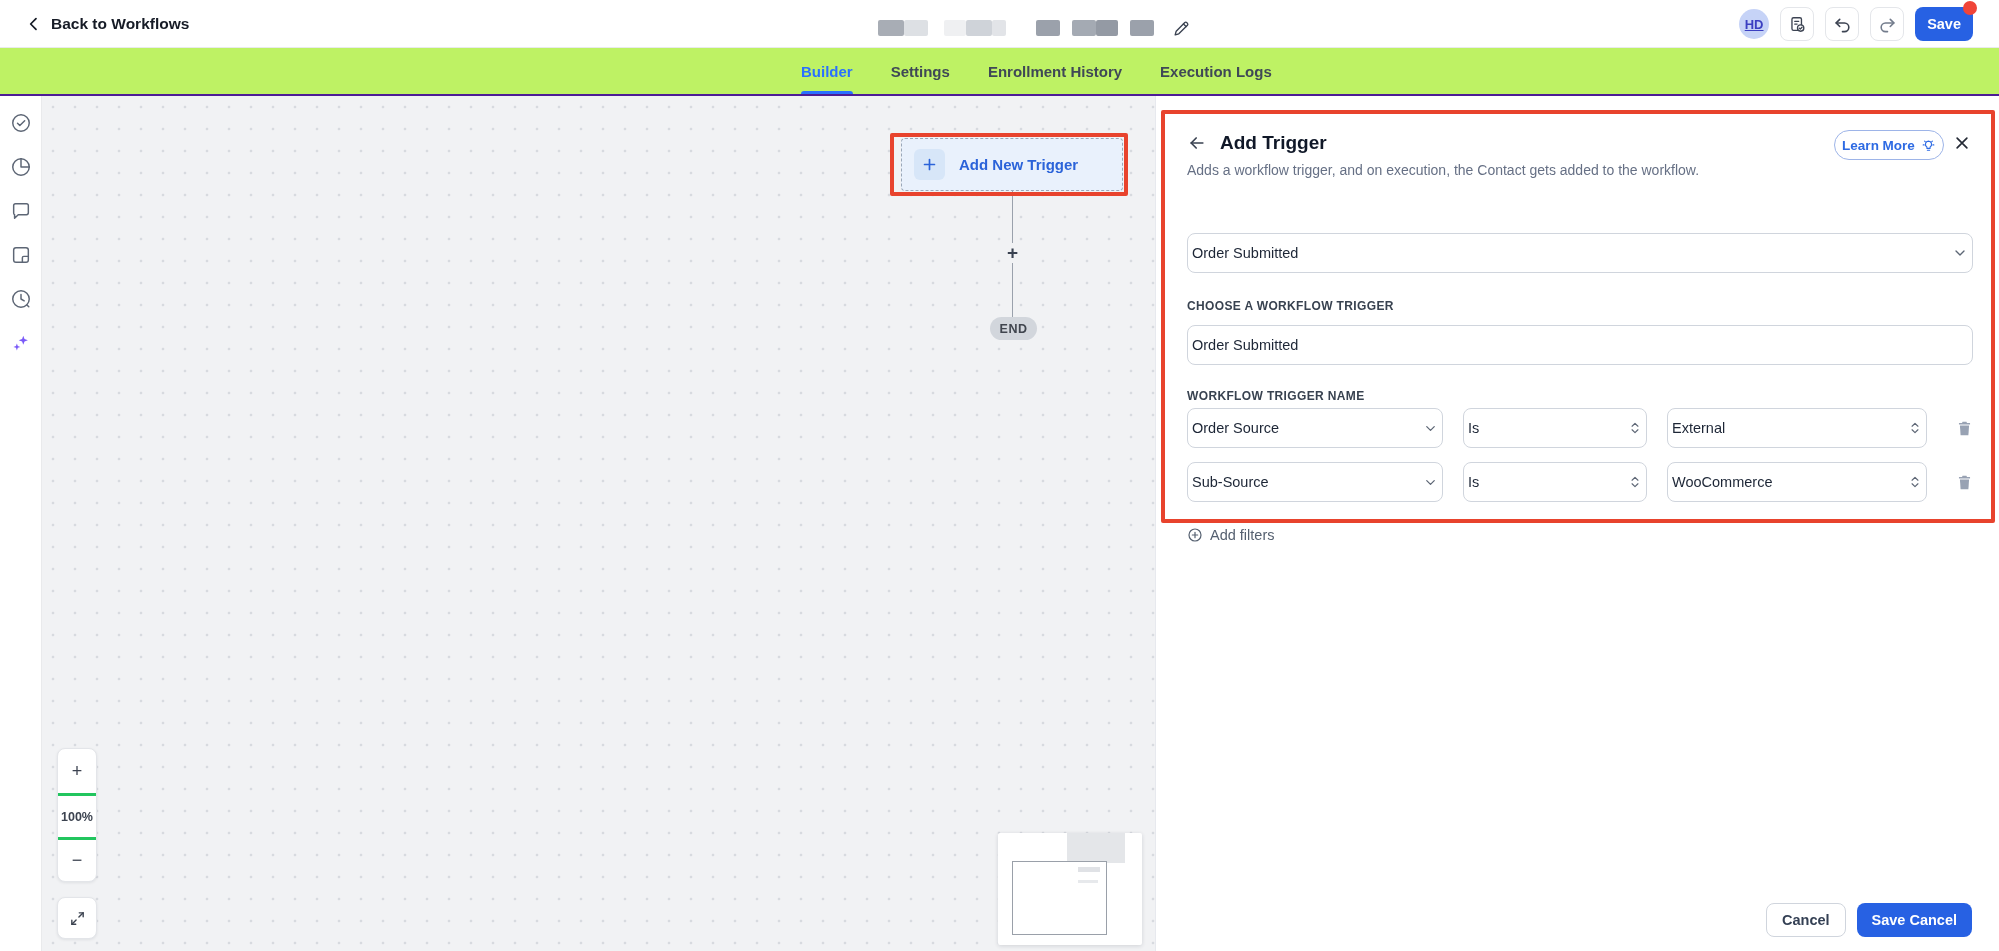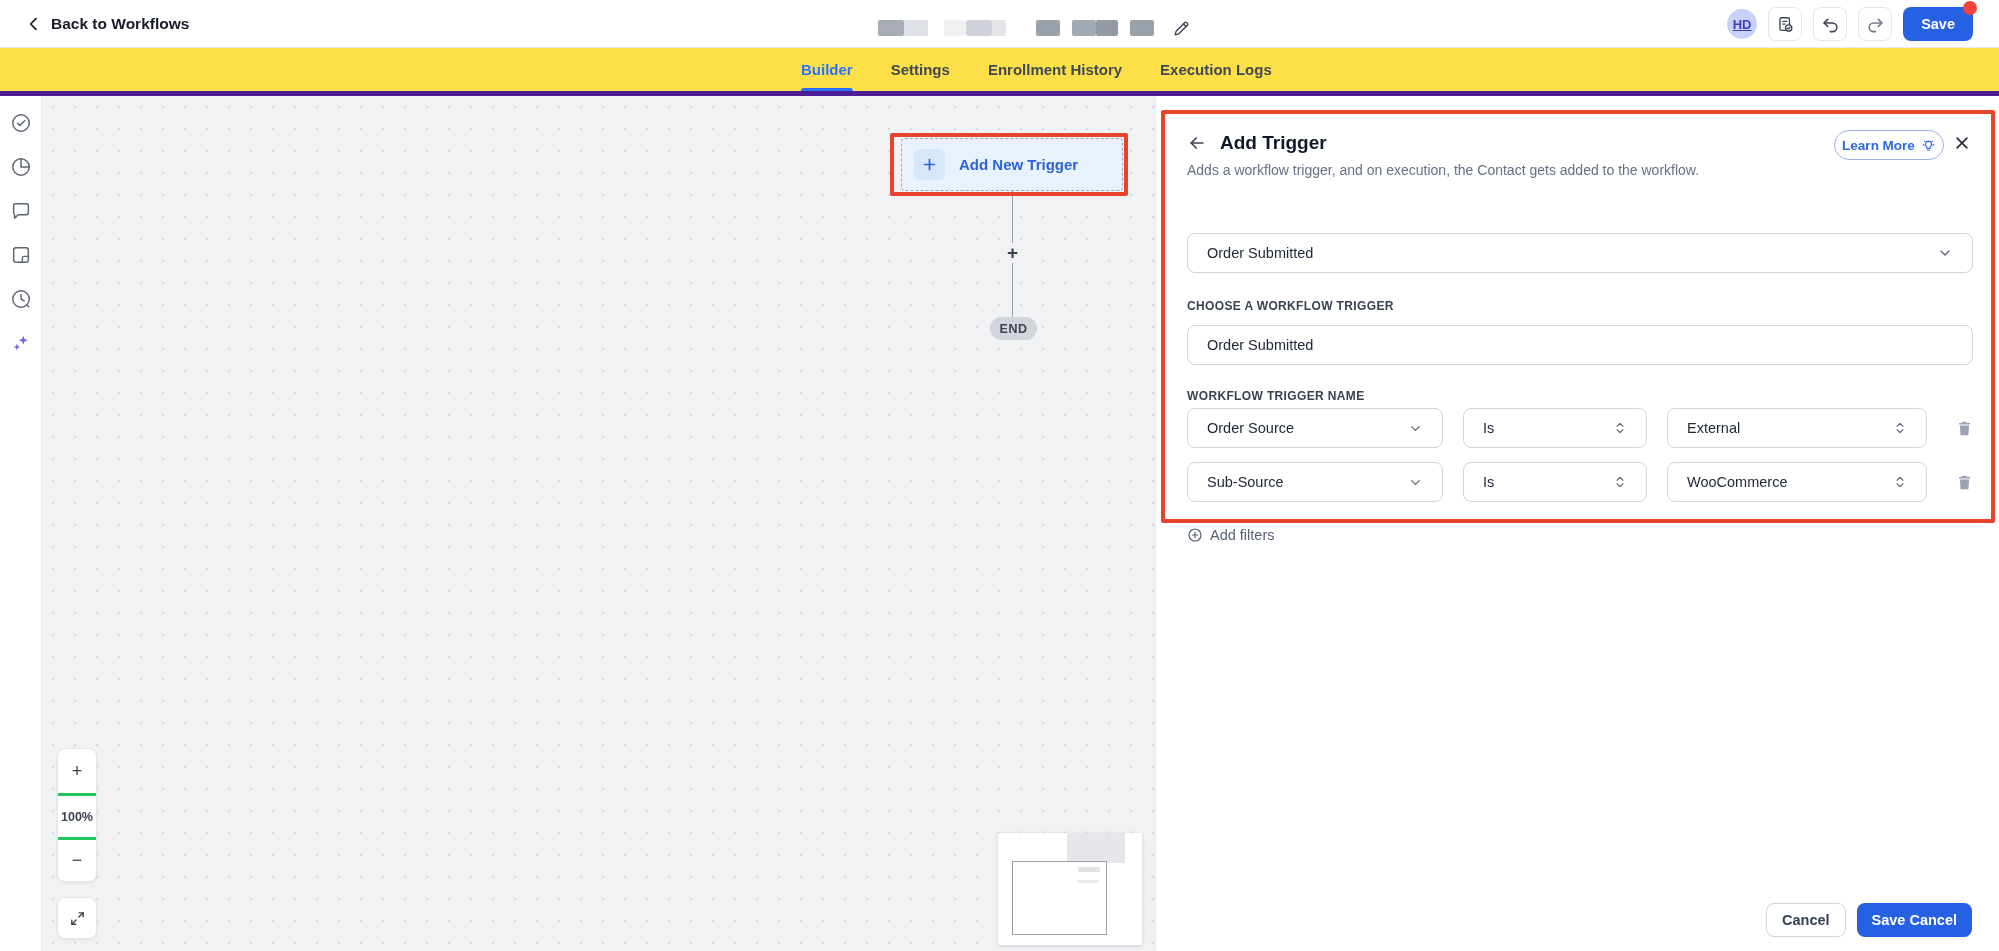--- a/index.html
+++ b/index.html
@@ -17,27 +17,27 @@
   .skb { height:16px; border-radius:2px; display:inline-block; }
   .skgap16{width:16px} .skgap30{width:30px} .skgap12{width:12px}
   .pencil-btn { margin-left:18px; display:flex; align-items:center; cursor:pointer; color:#394150; }
   .top-right { position:absolute; right:26px; top:7px; display:flex; align-items:center; gap:11px; }
   .avatar { width:30px; height:30px; border-radius:50%; background:#c6d3f7; color:#3a3fc1;
     font-size:13px; font-weight:700; display:flex; align-items:center; justify-content:center;text-decoration:underline; }
   .icon-btn { width:34px; height:34px; border:1px solid #e4e6ea; border-radius:8px; background:#fff;
     display:flex; align-items:center; justify-content:center; color:#3c4352; cursor:pointer; }
   .icon-btn.dim { color:#737c8c; }
   .save-wrap { position:relative; }
-  .save-btn { height:34px; padding:0 18px; background:#2761e3; color:#fff; border:none; border-radius:8px;
+  .save-btn { height:34px; padding:0 12px; background:#2761e3; color:#fff; border:none; border-radius:8px;
     font-size:14.5px; font-weight:600; font-family:inherit; cursor:pointer; }
   .save-dot { position:absolute; right:-4px; top:-6px; width:14px; height:14px; border-radius:50%;
     background:#f04438; }
 
   
-  .tabbar { position:relative; height:48px; background:#fde047; border-bottom:5px solid #4c1d95; }
+  .tabbar { position:relative; height:48px; background:#bef264; border-bottom:2px solid #4c1d95; }
   .tabs { position:absolute; left:801px; top:0; height:100%; display:flex; gap:38px; }
   .tab { position:relative; height:100%; display:flex; align-items:center; font-size:15px; font-weight:600;
     color:#3f4856; cursor:pointer; }
   .tab.active { color:#2970ff; }
   .tab.active::after { content:""; position:absolute; left:0; right:0; bottom:0; height:3px;
     background:#2970ff; border-radius:3px 3px 0 0; }
   .tab-right { position:absolute; right:26px; top:0; height:100%; display:flex; align-items:center; gap:15px; }
   .test-workflow { background:#ebf1fd; color:#2d6ae3; font-size:15px; font-weight:600; padding:8px 15px;
     border-radius:6px; cursor:pointer; }
   .dp-label { font-size:15px; font-weight:600; color:#182230; }
@@ -100,21 +100,21 @@
   .panel-title { font-size:19px; font-weight:700; color:#101828; }
   .learn-more { position:absolute; left:678px; top:34px; width:110px; height:30px; border:1px solid #9db4e8;
     border-radius:15px; display:flex; align-items:center; justify-content:center; gap:6px;
     color:#2d6ae3; font-size:13.5px; font-weight:600; cursor:pointer; background:#fff; }
   .panel-close { position:absolute; left:797px; top:38px; color:#242a35; cursor:pointer; display:flex; }
   .panel-subtitle { position:absolute; left:31px; top:66px; font-size:14px; color:#667085; }
 
   .sec-label { position:absolute; left:31px; font-size:12px; font-weight:700; color:#384250;
     letter-spacing:.03em; }
   .field { position:absolute; height:40px; border:1px solid #d0d5dd; border-radius:8px; background:#fff;
-    display:flex; align-items:center; padding:0 19px; font-size:14.5px; color:#1d2636; cursor:pointer; }
+    display:flex; align-items:center; padding:0 4px; font-size:14.5px; color:#1d2636; cursor:pointer; }
   .field .caret { margin-left:auto; color:#5d6675; display:flex; }
   .trigger-select { left:31px; top:137px; width:786px; }
   .name-input-wrap { left:31px; top:229px; width:786px; cursor:text; }
   .name-input { border:none; outline:none; width:100%; font-size:14.5px; color:#1d2636;
     font-family:inherit; background:transparent; }
 
   .f-field0 { left:31px;  width:256px; }
   .f-op0    { left:307px; width:184px; }
   .f-val0   { left:511px; width:260px; }
   .frow0 { top:312px; }

